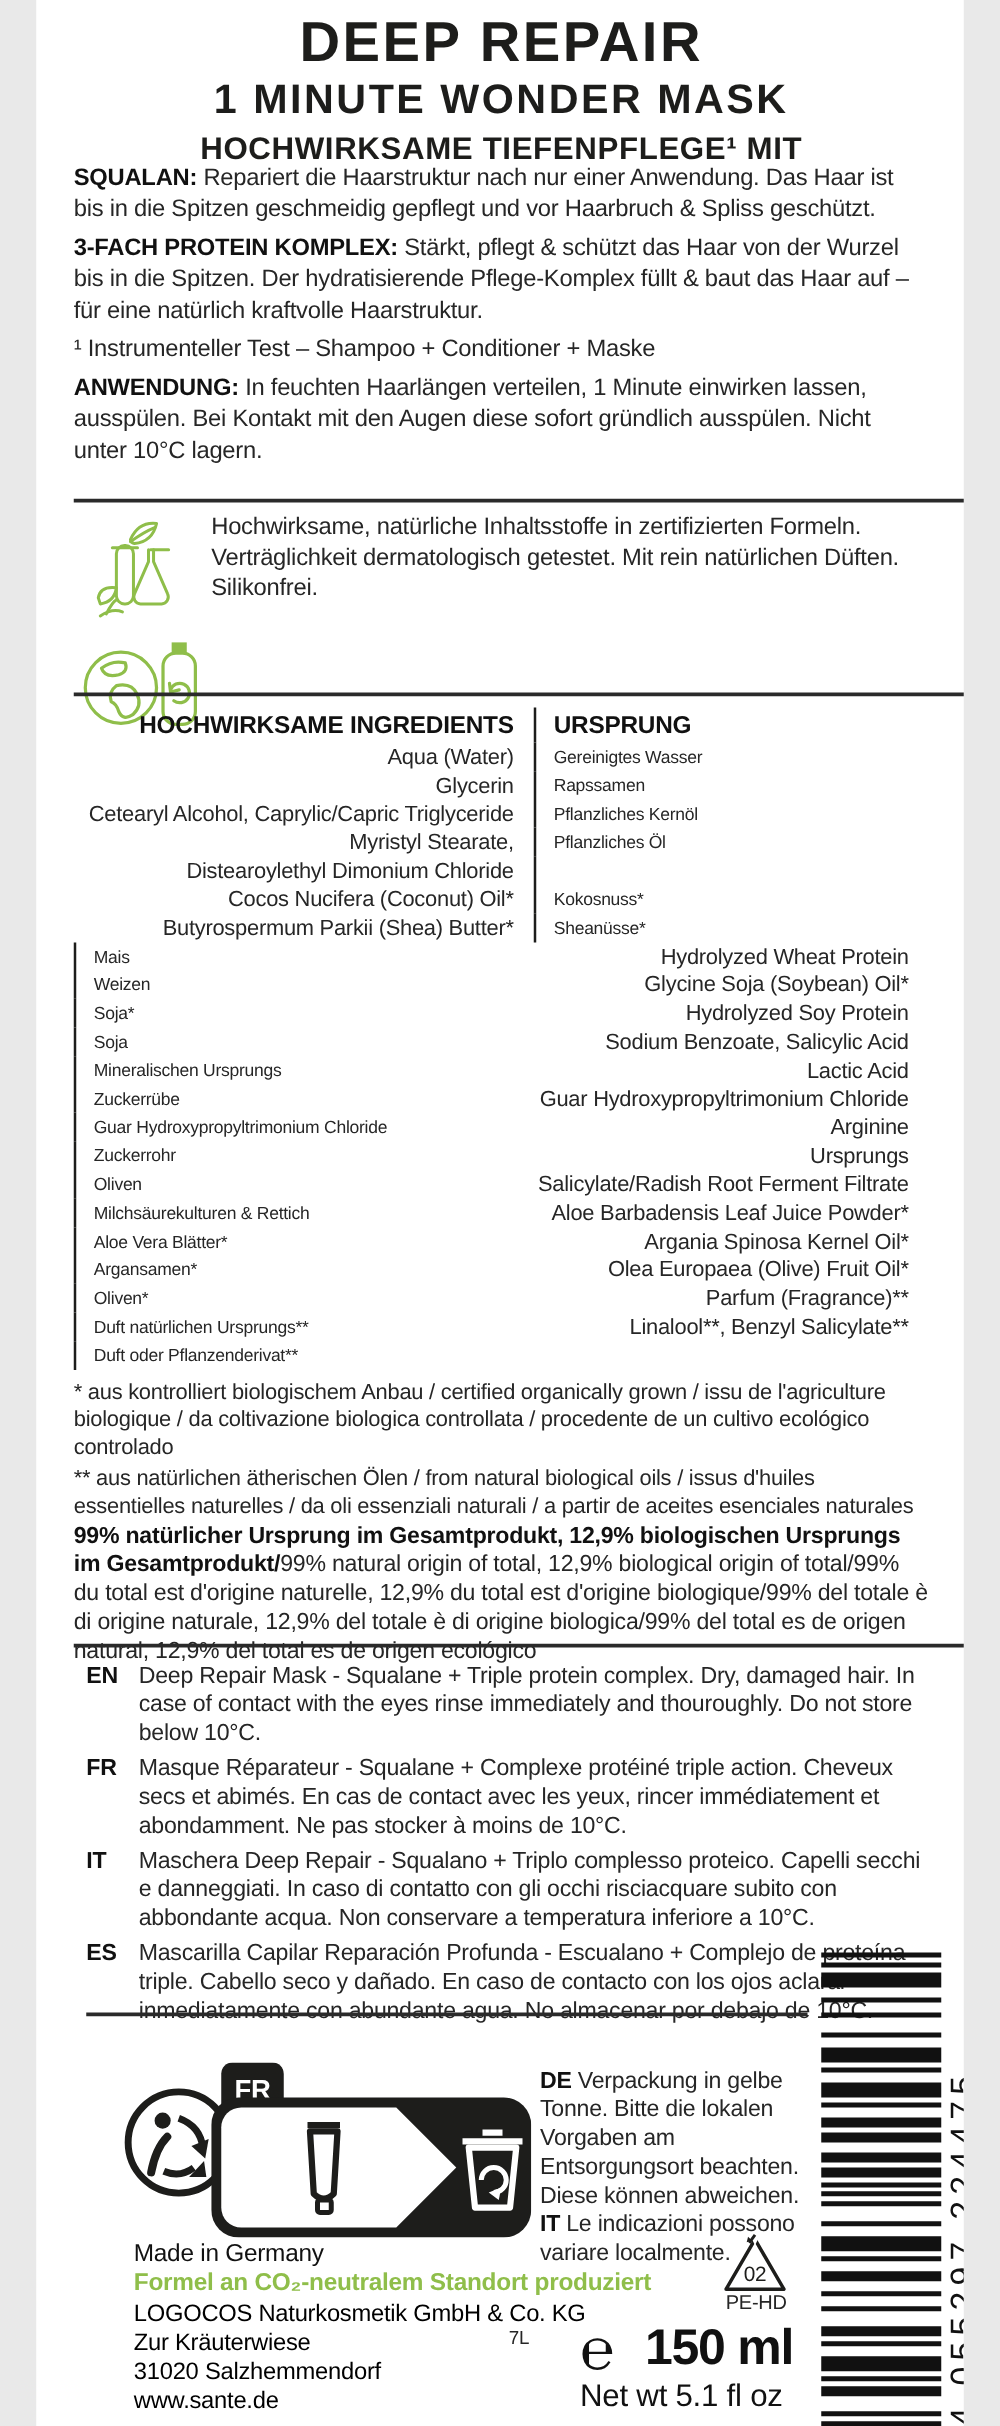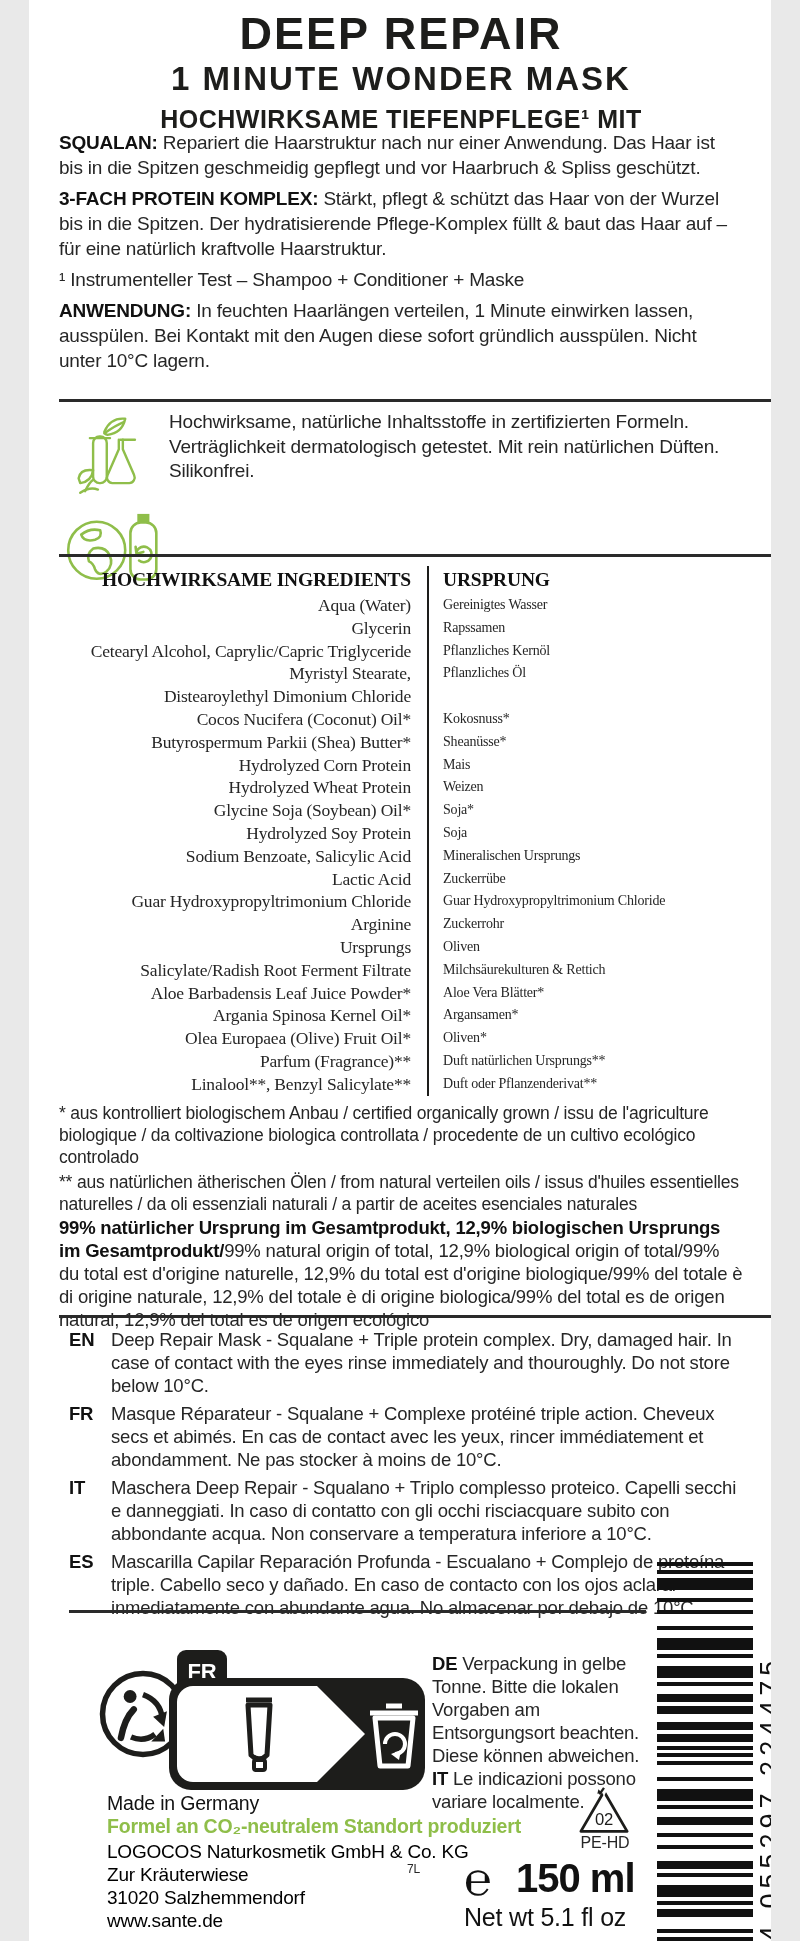--- a/index.html
+++ b/index.html
@@ -29,21 +29,21 @@
   
   #sec-benefits{top:410px;}
   .benefit{display:flex;}
   .bicon{flex:0 0 110px;display:flex;justify-content:center;}
   .btext{flex:1;font-size:19px;line-height:24.5px;color:#262626;padding-right:4px;}
   .benefit+.benefit{margin-top:3px;}
   #flask-icon{width:92px;height:90px;margin-top:4px;}
   #globe-icon{width:104px;height:76px;margin-top:0px;}
   
   #sec-table{top:566px;}
-  .ingrid{display:grid;grid-template-columns:368px 1fr;font-family:Liberation Serif, serif;}
+  .ingrid{display:grid;grid-template-columns:368px 1fr;}
   .ingrid .c1{text-align:right;padding-right:16px;font-size:17.5px;line-height:22.8px;color:#262626;}
   .ingrid .c2{border-left:2.5px solid #1d1d1b;padding-left:14px;font-size:14px;line-height:22.8px;color:#262626;}
   .ingrid .hdr{font-size:19.5px;font-weight:bold;color:#111;line-height:28px;}
   
   #sec-footnotes{top:1102px;}
   .fn{font-size:17.5px;line-height:22px;margin:0 0 3px 0;color:#262626;}
   
   #sec-origin{top:1216px;}
   .origin{font-size:18.5px;line-height:23px;color:#262626;margin:0;}
   
@@ -55,21 +55,21 @@
   .abs{position:absolute;}
   #triman{left:68px;top:1668px;width:92px;height:92px;}
   #frlogo{left:140px;top:1650px;width:256px;height:140px;}
   #disposal{left:403px;top:1652px;width:224px;font-size:18.5px;line-height:23px;color:#262626;}
   #resin{left:546px;top:1786px;width:60px;text-align:center;}
   #resin svg{width:58px;height:50px;}
   #resin .resin-label{font-size:16px;color:#262626;margin-top:-2px;}
   #made{left:78px;top:1792px;font-size:19.5px;font-weight:normal;color:#111;}
   #co2line{left:78px;top:1815px;font-size:19.5px;font-weight:bold;}
   #addr{left:78px;top:1840px;font-size:19px;line-height:23px;color:#000000;}
-  #batch{left:378px;top:1862px;font-size:12px;color:#262626;}
+  #batch{left:378px;top:1862px;font-size:15px;color:#262626;}
   #esign{left:435px;top:1856px;font-size:46px;line-height:46px;color:#111;}
   #vol-ml{left:487px;top:1856px;font-size:40px;line-height:44px;font-weight:bold;color:#111;letter-spacing:-1px;}
   #vol-net{left:435px;top:1903px;font-size:25px;line-height:28px;color:#111;}
   #barcode{left:628px;top:1562px;width:96px;height:379px;}
   #barcode .bar{position:absolute;left:0;width:100%;background:#111;}
   #barcode-digits{
     left:726px;top:1562px;width:379px;height:30px;
     transform-origin:0 0;transform:rotate(-90deg) translateX(-379px);
     font-size:27px;letter-spacing:5px;color:#111;white-space:nowrap;
   }
@@ -148,21 +148,20 @@
 
         <div class="c1">Distearoylethyl Dimonium Chloride</div>
         <div class="c2"></div>
 
         <div class="c1">Cocos Nucifera (Coconut) Oil*</div>
         <div class="c2">Kokosnuss*</div>
 
         <div class="c1">Butyrospermum Parkii (Shea) Butter*</div>
         <div class="c2">Sheanüsse*</div>
 
-        <div class="c1">Hydrolyzed Corn Protein</div>
         <div class="c2">Mais</div>
 
         <div class="c1">Hydrolyzed Wheat Protein</div>
         <div class="c2">Weizen</div>
 
         <div class="c1">Glycine Soja (Soybean) Oil*</div>
         <div class="c2">Soja*</div>
 
         <div class="c1">Hydrolyzed Soy Protein</div>
         <div class="c2">Soja</div>
@@ -199,21 +198,21 @@
 
         <div class="c1">Linalool**, Benzyl Salicylate**</div>
         <div class="c2">Duft oder Pflanzenderivat**</div>
       </div>
   </div>
 
   <div class="sec" id="sec-footnotes">
 
       <p class="fn">* aus kontrolliert biologischem Anbau / certified organically grown / issu de l'agriculture biologique / da coltivazione biologica controllata / procedente de un cultivo ecológico controlado</p>
 
-      <p class="fn">** aus natürlichen ätherischen Ölen / from natural verteilen oils / issus d'huiles essentielles naturelles / da oli essenziali naturali / a partir de aceites esenciales naturales</p>
+      <p class="fn">** aus natürlichen ätherischen Ölen / from natural biological oils / issus d'huiles essentielles naturelles / da oli essenziali naturali / a partir de aceites esenciales naturales</p>
     </div>
 
   <div class="sec" id="sec-origin">
     <p class="origin"><span class="lead">99% natürlicher Ursprung im Gesamtprodukt, 12,9% biologischen Ursprungs im Gesamtprodukt/</span><span>99% natural origin of total, 12,9% biological origin of total/99% du total est d'origine naturelle, 12,9% du total est d'origine biologique/99% del totale è di origine naturale, 12,9% del totale è di origine biologica/99% del total es de origen natural, 12,9% del total es de origen ecológico</span></p>
   </div>
 
   <div class="rule" id="rule3"></div>
 
   <div class="sec" id="sec-langs">
 

